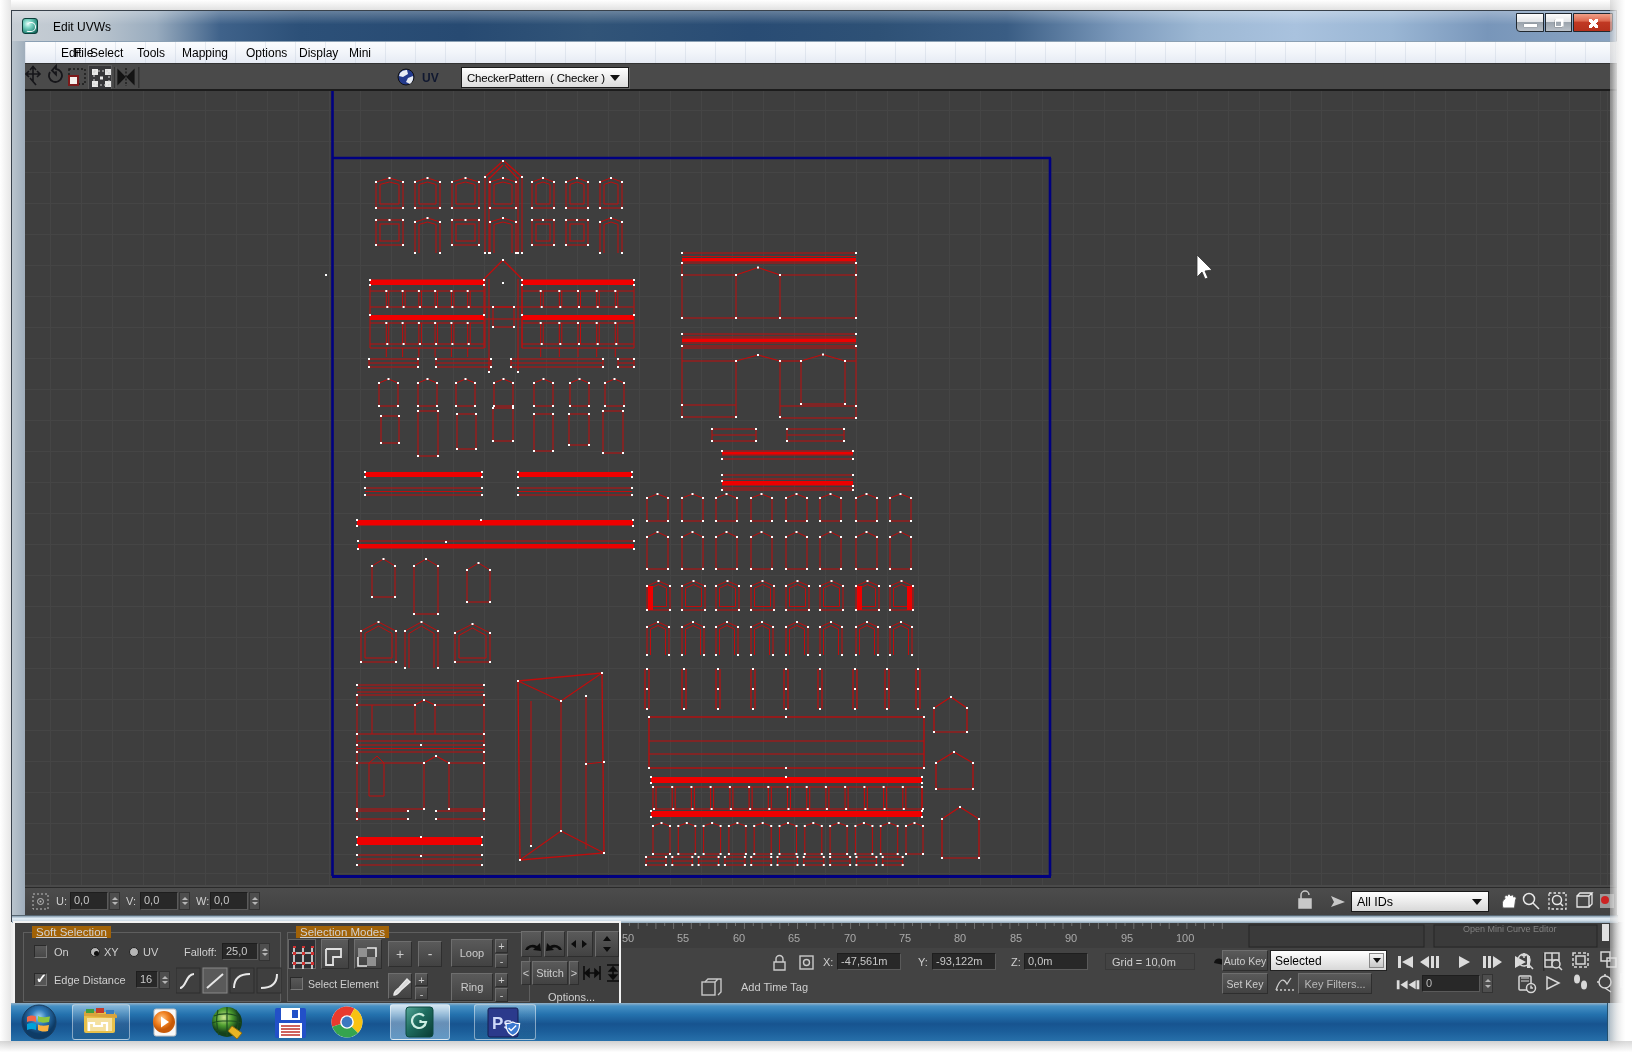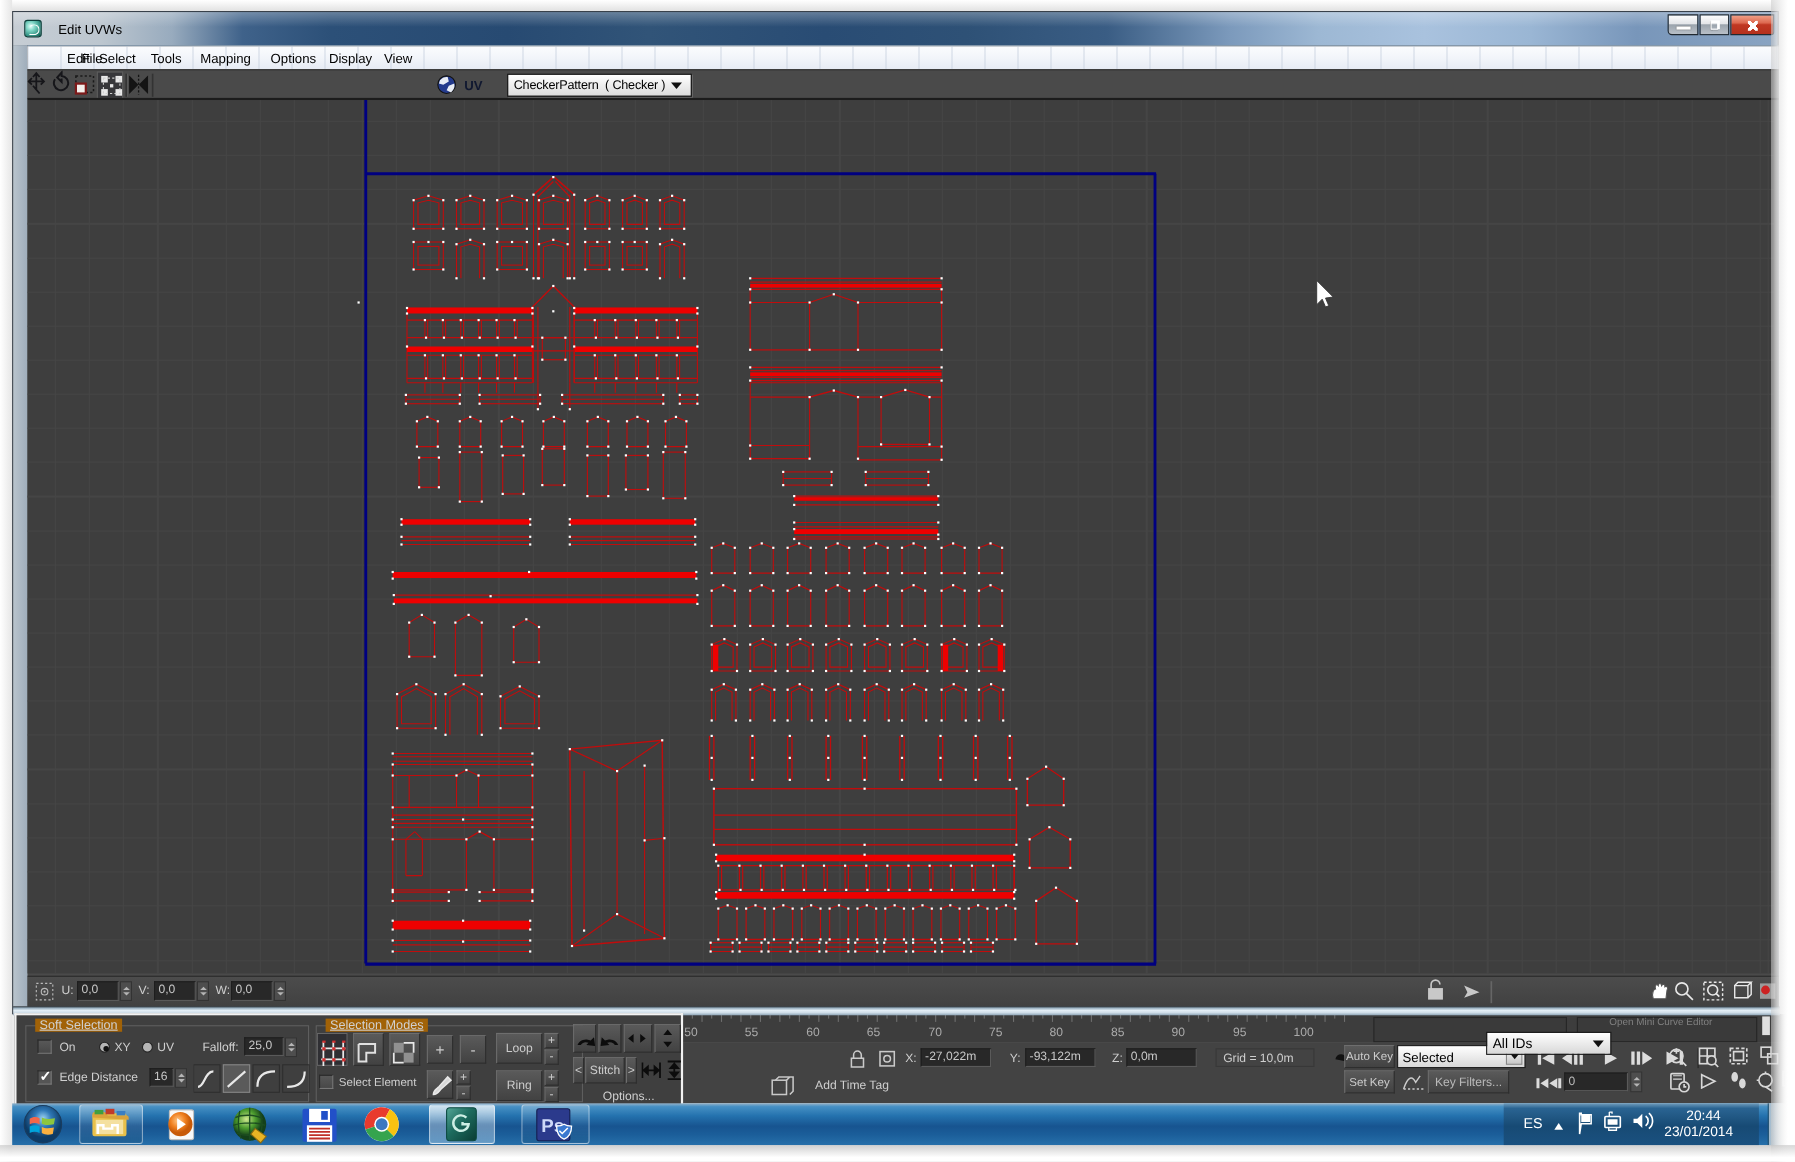--- a/index.html
+++ b/index.html
@@ -143,40 +143,20 @@
  </svg>
  <div class="tbtn" style="left:463px;width:62px;"></div>
  <svg width="40" height="38" style="position:absolute;left:475px;top:3px;">
   <rect x="2" y="2" width="30" height="29" rx="2" fill="#2b3a8c" stroke="#141e50"></rect>
   <text x="6" y="23" font-size="17" font-weight="bold" fill="#cdd8f8" font-family="Liberation Sans">Ps</text>
   <g transform="translate(20,16)">
           <path d="M8,0 c3,2 6,2 8,2 c0,7 -3,12 -8,14 c-5,-2 -8,-7 -8,-14 c2,0 5,0 8,-2 z" fill="#3a78d0" stroke="#fff" stroke-width="1.4" transform="scale(0.85)"></path>
           <path d="M3,7 l3,3 6,-6" stroke="#fff" stroke-width="1.6" fill="none" transform="scale(0.85)"></path>
         </g>
  </svg>
- <div id="tray">
-  <span style="position:absolute;left:18px;top:10px;font-size:13px;">ES</span>
-  <span style="position:absolute;left:46px;top:14px;width:0;height:0;border:4.5px solid transparent;border-bottom:6px solid #fff;"></span>
-  <svg width="130" height="38" style="position:absolute;left:64px;top:0;" fill="#fff">
-   <path d="M5,28 v-19 l1.5,0 0,1.5 9,0 0,8 -9,0 z" stroke="#fff" fill="none" stroke-width="1.4"></path>
-   <path d="M6.5,10.5 h8 v6.5 h-8 z"></path>
-   <g transform="translate(26,1)">
-            <rect x="2" y="11" width="14" height="10" rx="1" fill="none" stroke="#fff" stroke-width="1.5"></rect>
-            <rect x="4.5" y="13.5" width="9" height="5" fill="#fff"></rect>
-            <path d="M6,7 v4 M6,7 h2.5 v1.5" stroke="#fff" stroke-width="1.2" fill="none"></path>
-            <path d="M5.5,21 v2.5 h7 v-2.5" stroke="#fff" stroke-width="1.2" fill="none"></path>
-          </g>
-   <g transform="translate(52,2)">
-            <path d="M2,12 h3.5 l4.5,-4.5 v13 l-4.5,-4.5 h-3.5 z"></path>
-            <path d="M13,9.5 a5.5,5.5 0 0 1 0,9 M16,7 a9,9 0 0 1 0,14" stroke="#fff" stroke-width="1.5" fill="none"></path>
-          </g>
-  </svg>
-  <span style="position:absolute;left:166px;top:4px;font-size:12.5px;">20:44</span>
-  <span style="position:absolute;left:146px;top:19px;font-size:12.5px;">23/01/2014</span>
- </div>
  <div id="showdesk"></div>
 </div>
 <div class="abs" style="left:608px;top:922px;width:1024px;height:26px;background:#3d3d3d;border-left:2px solid #e8e8e8;">
 <svg width="1024" height="26" style="position:absolute;left:-608px;top:0;"></svg>
     </div>
 <svg class="abs" style="left:0;top:922px;" width="1632" height="26">
 <rect x="608" y="0" width="1024" height="26" fill="#3d3d3d"></rect>
 <rect x="620.0" y="0" width="1" height="7" fill="#6e6e6e"></rect>
       <rect x="628.9" y="0" width="1" height="4" fill="#6e6e6e"></rect>
       <rect x="637.7" y="0" width="1" height="7" fill="#6e6e6e"></rect>
@@ -263,21 +243,21 @@
 <rect x="1602" y="2" width="7" height="17" fill="#e0e0e0"></rect>
 </svg>
 
 <div class="abs" style="left:608px;top:948px;width:1024px;height:55px;background:#434343;">
  <svg width="50" height="26" style="position:absolute;left:160px;top:2px;" fill="none" stroke="#cacaca" stroke-width="1.4">
   <path d="M8,12 v-3 a3.5,3.5 0 0 1 7,0 v3 M6,12 h11 v8 h-11 z"></path>
   <rect x="32" y="6" width="13" height="13"></rect>
         <circle cx="38.5" cy="12.5" r="3"></circle>
  </svg>
  <span class="glabel" style="left:215px;top:8px;">X:</span>
-      <div class="fld" style="left:229px;top:5px;width:64px;height:17px;">-27,022m</div>
+      <div class="fld" style="left:229px;top:5px;width:64px;height:17px;">-47,561m</div>
  <span class="glabel" style="left:310px;top:8px;">Y:</span>
       <div class="fld" style="left:324px;top:5px;width:64px;height:17px;">-93,122m</div>
  <span class="glabel" style="left:403px;top:8px;">Z:</span>
       <div class="fld" style="left:416px;top:5px;width:64px;height:17px;">0,0m</div>
  <div class="abs" style="left:497px;top:5px;width:90px;height:17px;border:1px solid #383838;">
         <span class="glabel" style="left:6px;top:2px;">Grid = 10,0m</span>
       </div>
  <svg width="26" height="26" style="position:absolute;left:89px;top:27px;" fill="none" stroke="#c8c8c8" stroke-width="1.4">
         <rect x="5" y="7" width="13" height="13"></rect>
         <path d="M8,7 l3,-3 13,0 0,13 -3,3 M21,4 l-3,3"></path>
@@ -369,21 +349,21 @@
  <div class="wedge" style="left:0;"></div>
 
  <div id="menubar">
         <span style="left:5px;margin-left:44px;">File</span>
         <span style="left:36px;">Edit</span>
         <span style="left:65px;">Select</span>
         <span style="left:112px;">Tools</span>
         <span style="left:157px;">Mapping</span>
         <span style="left:221px;">Options</span>
         <span style="left:274px;">Display</span>
-        <span style="left:324px;">View</span>
+        <span style="left:324px;">Mini</span>
       </div>
  <div id="toolbar">
         <svg width="1592" height="27" style="position:absolute;left:0;top:0;">
 <g stroke="#16161a" stroke-width="1.6" fill="none">
  <path d="M1,13 h14 M8,6 v14 M4,10 l-3,3 3,3 M12,10 l3,3 -3,3 M5,9 l3,-3.5 3,3.5 M5,17 l3,3.5 3,3.5" transform="translate(0,-3)"></path>
 </g>
 <path d="M25,8 a6.5,6.5 0 1 0 6,-3 l0,-3 -4,4.5 4,4 0,-3.2" fill="none" stroke="#16161a" stroke-width="1.8"></path>
 <g>
  <rect x="44" y="5" width="16" height="15" fill="none" stroke="#1a1a1a" stroke-dasharray="2,2" stroke-width="1.4"></rect>
  <rect x="44" y="12" width="9" height="9" fill="#f4f0ec" stroke="#7d1a1a" stroke-width="2"></rect>
@@ -1562,21 +1542,21 @@
         <div class="spin" style="left:154px;top:4px;"></div>
         <span class="glabel" style="left:171px;top:7px;">W:</span>
         <div class="fld" style="left:185px;top:4px;width:38px;height:18px;">0,0</div>
         <div class="spin" style="left:224px;top:4px;"></div>
 <svg width="70" height="28" style="position:absolute;left:1268px;top:0;" fill="none" stroke="#c8c8c8" stroke-width="1.5">
 <path d="M8,11 v-4 a4,4 0 0 1 8,0" stroke="#c8c8c8"></path>
           <rect x="6" y="11" width="12" height="9" fill="#c8c8c8"></rect>
 <path d="M38,8 l14,6 -14,5 3,-5 z" fill="#c8c8c8" stroke="none"></path>
 <rect x="62" y="4" width="1.5" height="20" fill="#666" stroke="none"></rect>
 </svg>
-<div class="abs" style="left:1326px;top:3px;width:114px;height:21px;background:linear-gradient(180deg,#fff,#d8d8d8);border:1px solid #1a1a1a;margin-top:47px;">
+<div class="abs" style="left:1326px;top:3px;width:138px;height:21px;background:linear-gradient(180deg,#fff,#d8d8d8);border:1px solid #1a1a1a;">
 <span style="position:absolute;left:5px;top:3px;font-size:12.5px;color:#000;">All IDs</span>
 <span style="position:absolute;right:6px;top:7px;width:0;height:0;border:5px solid transparent;border-top:6px solid #111;"></span>
         </div>
 <svg width="120" height="28" style="position:absolute;left:1472px;top:0;" fill="none" stroke="#e8e8e8" stroke-width="1.5">
 <path d="M6,20 c-2,-6 1,-9 2,-9 c-1,-3 1,-5 2.5,-3 c0,-2.5 3,-2.5 3,0 c1.5,-2 3.5,-1 3,1 c2,-1 3.5,1 2,3 l-1,8 z" fill="#fff" stroke="#555" stroke-width="1"></path>
 <circle cx="32" cy="11" r="5.5"></circle>
           <path d="M36,15 l6,6"></path>
 <rect x="52" y="5" width="17" height="16" stroke-dasharray="2.5,2" stroke-width="1.3"></rect>
           <circle cx="60" cy="12" r="4.5"></circle>
           <path d="M63,15 l3,3"></path>

